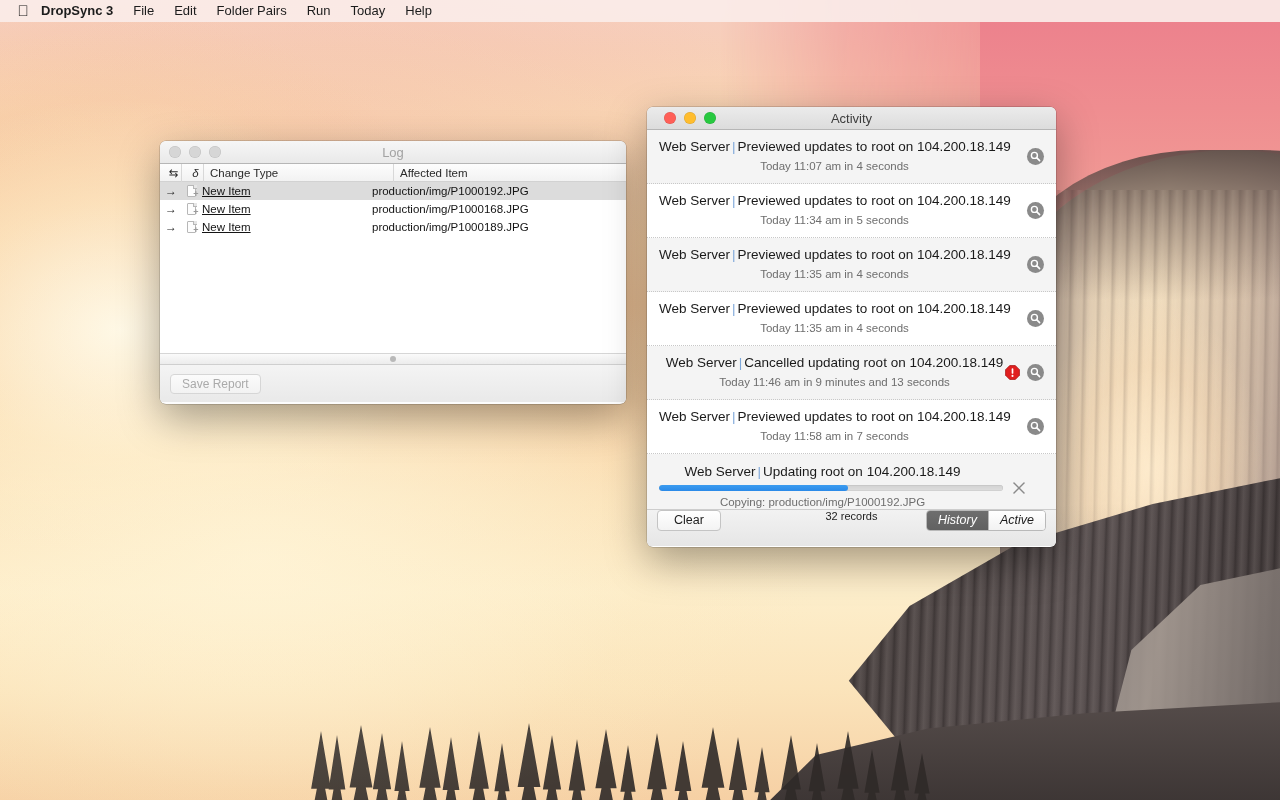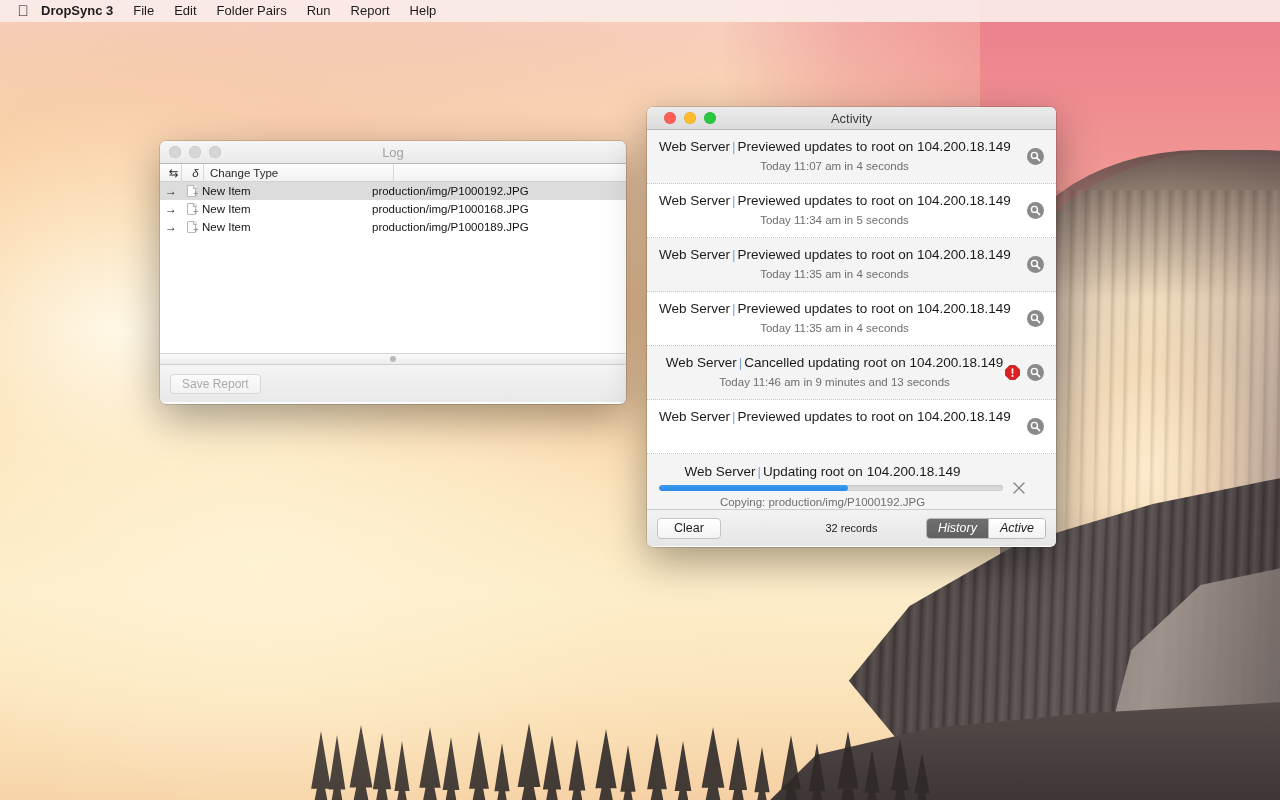--- a/index.html
+++ b/index.html
@@ -203,21 +203,21 @@
   .hdr-item { flex: 1; }
 
   .log-body { height: 182px; background: #ffffff; position: relative; }
   .log-row {
     display: flex; align-items: center; height: 18px;
     font-size: 11.5px; color: #141414;
   }
   .log-row.selected { background: #dcdcdc; }
   .log-row .c-dir { width: 22px; text-align: center; font-size: 12px; color: #222; }
   .log-row .c-icon { width: 20px; display: flex; justify-content: center; }
-  .log-row .c-change { width: 170px; }
+  .log-row .c-change { width: 170px; text-decoration: underline; }
   .log-row .c-item { flex: 1; }
 
   .doc-plus-icon { width: 11px; height: 13px; position: relative; display: inline-block; }
   .doc-plus-icon .pg {
     position: absolute; left: 0; top: 0; width: 9px; height: 12px;
     border: 1px solid #b7b7b7; background: #fdfdfd;
     border-radius: 1px;
   }
   .doc-plus-icon .fold {
     position: absolute; right: 1px; top: 0; width: 4px; height: 4px;
@@ -315,21 +315,21 @@
   }
   .cancel-x {
     position: absolute; right: 30px; top: 27px;
     width: 14px; height: 14px; color: #888;
   }
 
   .activity-footer {
     height: 37px;
     background: linear-gradient(180deg, #f2f2f2 0%, #e6e6e6 100%);
     border-top: 1px solid #cdcdcd;
-    display: flex; align-items: center;
+    display: flex; 
     padding: 0 10px;
     position: relative;
   }
   .btn-clear {
     height: 21px; padding: 0 16px;
     font-size: 12.5px; color: #222;
     background: linear-gradient(180deg, #ffffff 0%, #f3f3f3 100%);
     border: 1px solid #c4c4c4; border-radius: 4px;
     line-height: 19px;
   }
@@ -401,38 +401,39 @@
     </div>
   <div class="wp-haze"></div>
 
   <div id="menubar">
     <div class="apple"></div>
     <div class="mi app">DropSync 3</div>
     <div class="mi">File</div>
     <div class="mi">Edit</div>
     <div class="mi">Folder Pairs</div>
     <div class="mi">Run</div>
-    <div class="mi">Report</div>
+    <div class="mi">Today</div>
     <div class="mi">Help</div>
   </div>
 
   <div class="window" id="log-window">
     <div class="titlebar">
       <div class="lights">
         <div class="light"></div>
         <div class="light"></div>
         <div class="light"></div>
       </div>
       <div class="title-text">Log</div>
     </div>
 
     <div class="log-header">
       <div class="cell hdr-dir">⇆</div>
       <div class="cell hdr-delta">δ</div>
       <div class="cell hdr-change">Change Type</div>
+      <div class="cell hdr-item">Affected Item</div>
     </div>
 
     <div class="log-body">
       <div class="log-row selected">
         <div class="c-dir">→</div>
         <div class="c-icon">
           <span class="doc-plus-icon">
               <span class="pg"></span>
               <span class="fold"></span>
               <span class="plus">+</span>
@@ -557,20 +558,21 @@
               <circle cx="4.4" cy="4.4" r="3" fill="none" stroke="#fff" stroke-width="1.4"></circle>
               <line x1="6.6" y1="6.6" x2="9.6" y2="9.6" stroke="#fff" stroke-width="1.6" stroke-linecap="round"></line>
             </svg>
         </div>
       </div>
 
       <div class="act-row">
         <div class="act-title">
           <span>Web Server</span><span class="sep">|</span><span>Previewed updates to root on 104.200.18.149</span>
         </div>
+        <div class="act-sub">Today 11:58 am in 7 seconds</div>
         <div class="magnifier">
           <svg width="11" height="11" viewBox="0 0 11 11">
               <circle cx="4.4" cy="4.4" r="3" fill="none" stroke="#fff" stroke-width="1.4"></circle>
               <line x1="6.6" y1="6.6" x2="9.6" y2="9.6" stroke="#fff" stroke-width="1.6" stroke-linecap="round"></line>
             </svg>
         </div>
       </div>
 
       <div class="act-row active-row">
         <div class="act-title">

